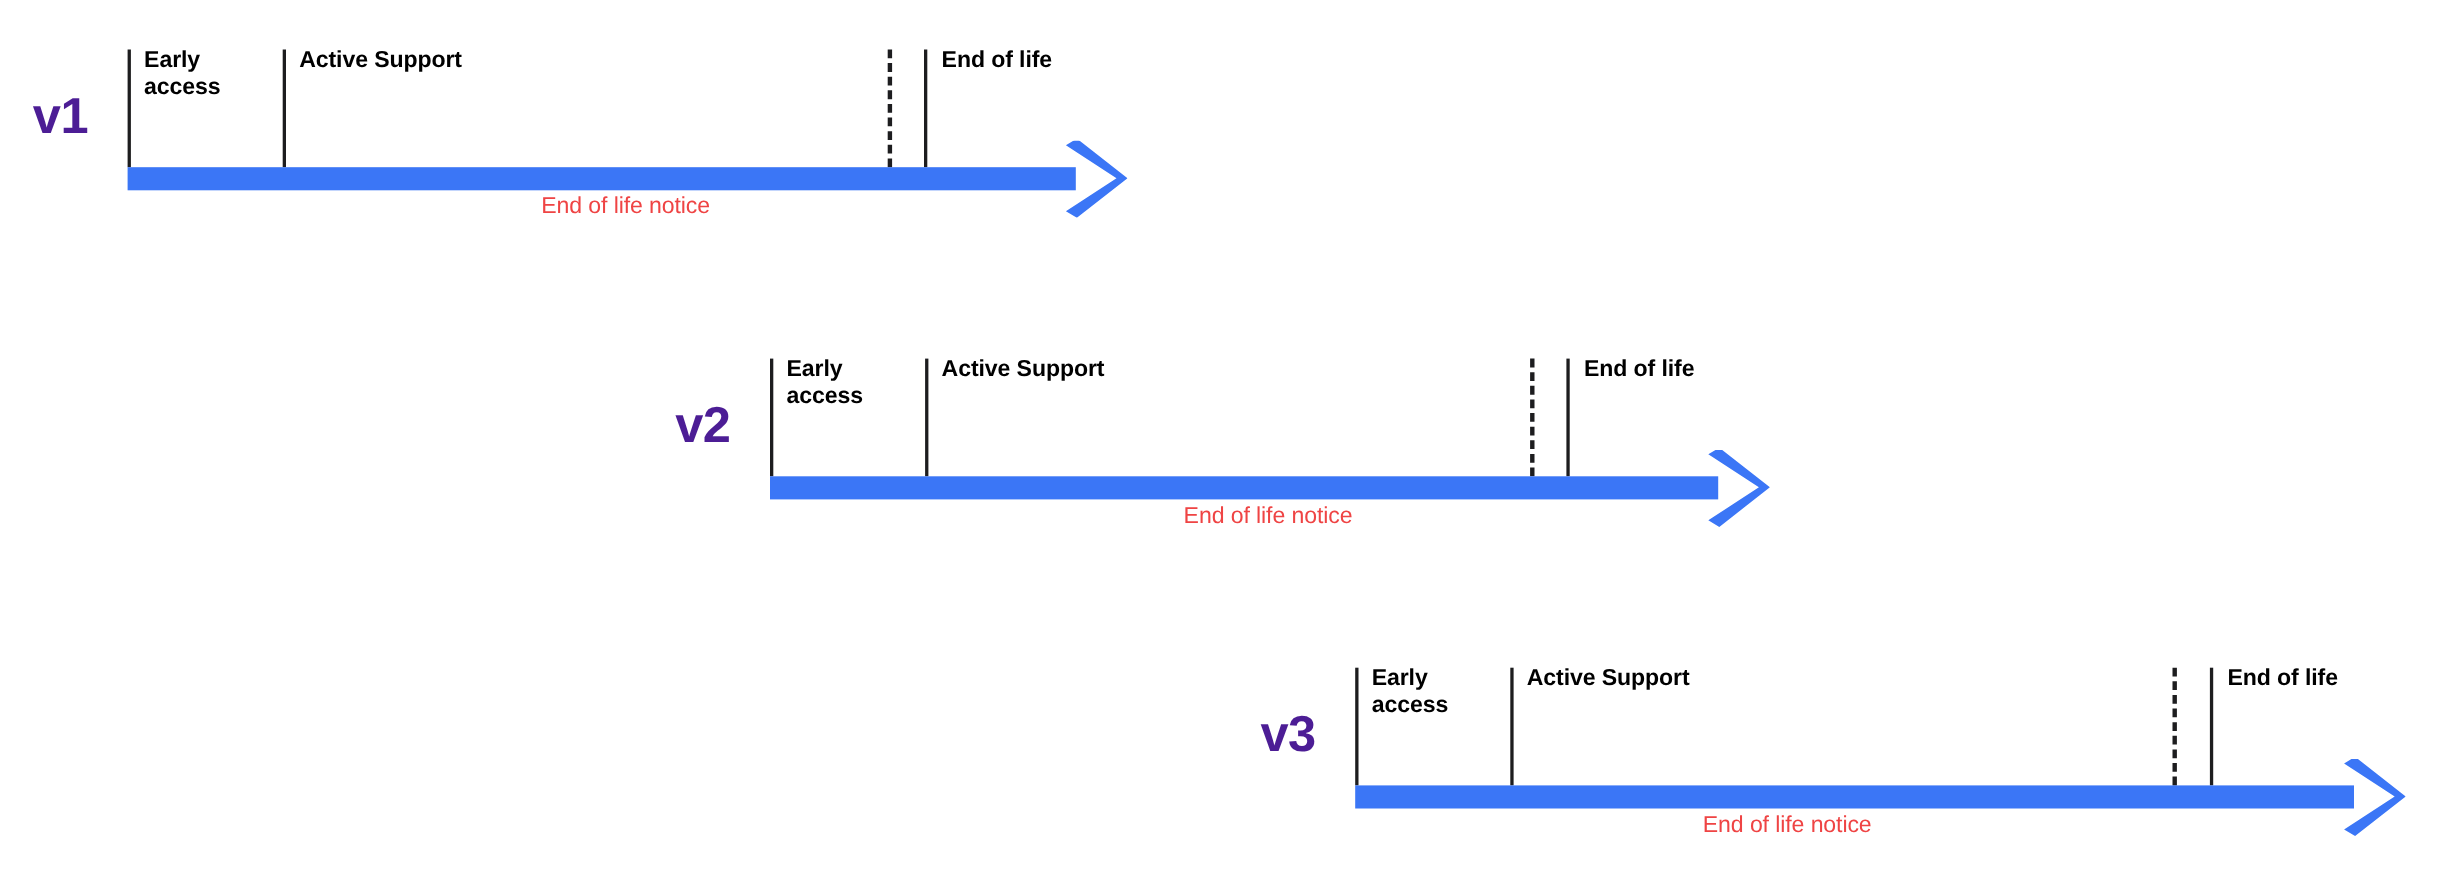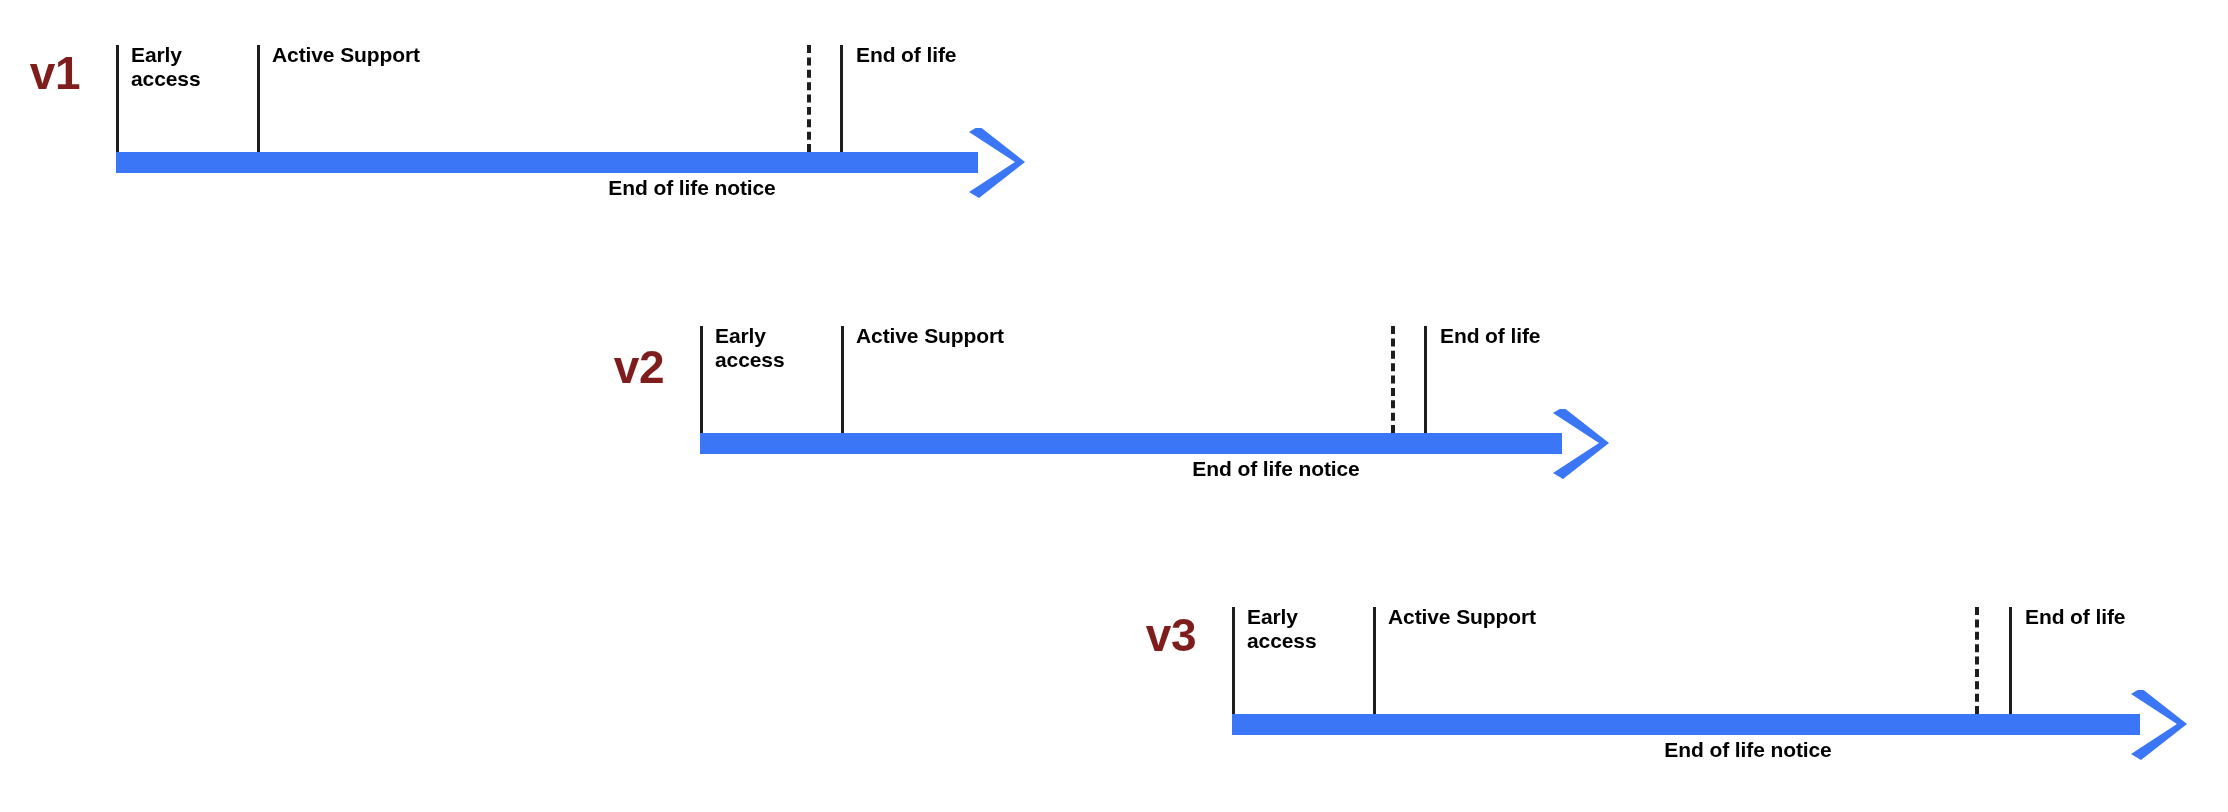--- a/index.html
+++ b/index.html
@@ -24,25 +24,26 @@
     position: absolute;
     top: 0;
     left: 0;
   }
 
   
   .version-label {
     position: absolute;
     font-size: 46px;
     font-weight: 700;
-    color: #7f1d1d;
+    color: #4c1d95;
     letter-spacing: -0.5px;
     line-height: 1;
     white-space: nowrap;
     text-align: right;
+    margin-top: 32px;
   }
 
   
   .divider {
     position: absolute;
     width: 3px;
     background: #1d1d1f;
   }
   .divider.dashed {
     width: 0;
@@ -71,25 +72,25 @@
   
   .arrow-head {
     position: absolute;
     display: block;
   }
 
   
   .notice-label {
     position: absolute;
     font-size: 21px;
-    font-weight: 700;
-    color: #000000;
+    font-weight: 400;
+    color: #ef4444;
     white-space: nowrap;
     letter-spacing: -0.1px;
-    text-align: center;
+    text-align: left;
   }
 </style>
 </head>
 <body>
 
 <div id="canvas">
 
   <div class="timeline-row">
 
     <div class="version-label" style="left:10px; top:50px; width:70px;">v1</div>
@@ -108,21 +109,21 @@
 
     <svg class="arrow-head" style="left:963px; top:128px;" width="62" height="70" viewBox="0 0 62 70">
       <path d="M6 4 L52 34 L6 64 L16 70 L62 34 L16 -2 Z" fill="#3b76f6"></path>
     </svg>
 
     <div class="notice-label" style="left:492px; top:176px; width:400px;">End of life notice</div>
   </div>
 
   <div class="timeline-row">
 
-    <div class="version-label" style="left:594px; top:344px; width:70px;">v2</div>
+    <div class="version-label" style="left:594px; top:331px; width:70px;">v2</div>
 
     <div class="divider" style="left:700px; top:326px; height:107px;"></div>
     <div class="divider" style="left:841px; top:326px; height:107px;"></div>
     <div class="divider dashed" style="left:1391px; top:326px; height:107px;"></div>
     <div class="divider" style="left:1424px; top:326px; height:107px;"></div>
 
     <div class="phase-label" style="left:715px; top:324px; width:120px;">Early
 access</div>
     <div class="phase-label" style="left:856px; top:324px; width:520px;">Active Support</div>
     <div class="phase-label" style="left:1440px; top:324px; width:260px;">End of life</div>

